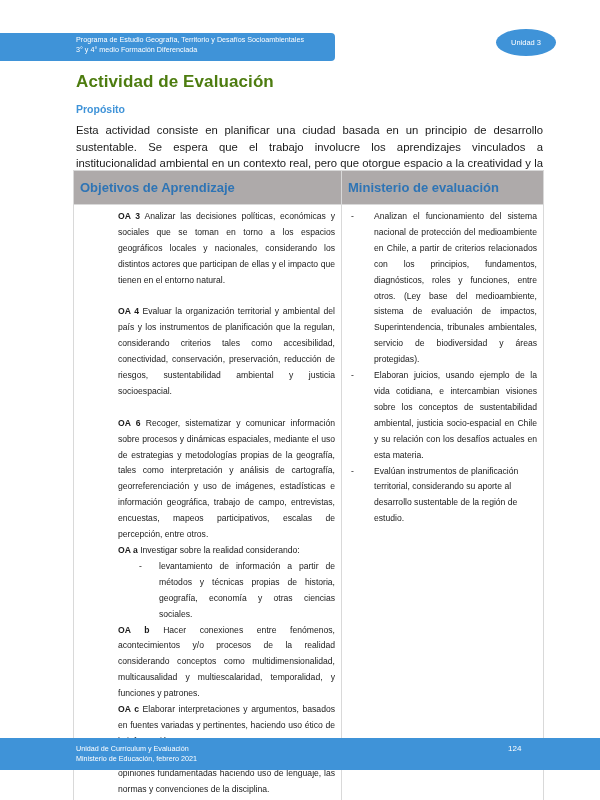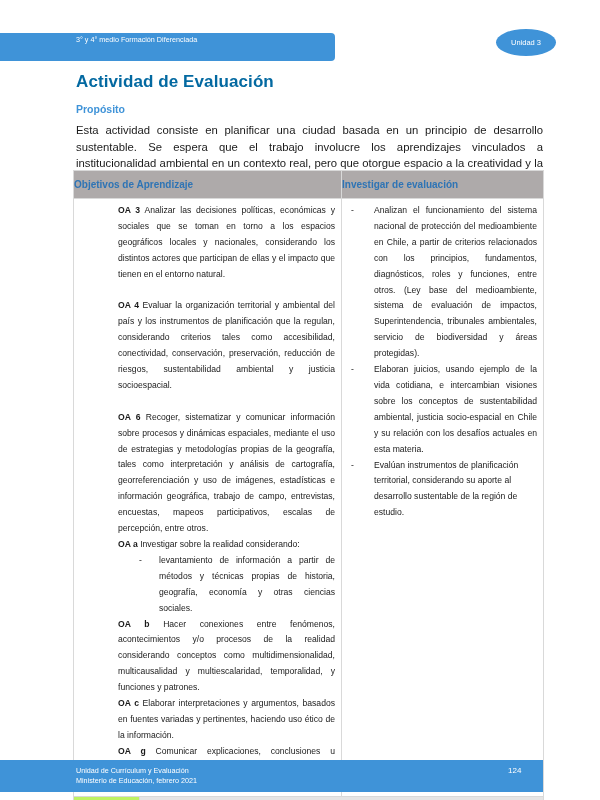--- a/index.html
+++ b/index.html
@@ -12,90 +12,91 @@
     padding: 2px 0 0 76px; color: #ffffff; font-size: 7.2px; line-height: 10px;
   }
   .unit-badge {
     position: absolute; left: 496px; top: 29px; width: 60px; height: 27px;
     background: #3f93d8; border-radius: 50%;
     color: #ffffff; font-size: 7.5px; text-align: center; line-height: 27px;
   }
 
   .page-title {
     position: absolute; left: 76px; top: 72px;
-    font-size: 17px; font-weight: bold; color: #0369a1; letter-spacing: 0.1px;
+    font-size: 17px; font-weight: bold; color: #4d7c0f; letter-spacing: 0.1px;
   }
   .section-subtitle {
     position: absolute; left: 76px; top: 103px;
     font-size: 10.5px; font-weight: bold; color: #3f93d8;
   }
   .purpose-text {
     position: absolute; left: 76px; top: 122px; width: 467px;
     font-size: 11.3px; line-height: 16.5px; text-align: justify; color: #1a1a1a;
   }
 
   .eval-table {
     position: absolute; left: 73px; top: 170px; width: 470px;
     border-collapse: collapse; table-layout: fixed;
   }
   .eval-table td, .eval-table th {
     border: 1px solid #d9d9d9; vertical-align: top;
   }
   .eval-table th {
-    background: #aeaaaa; color: #2e74b5; font-size: 10px; font-weight: bold;
-    text-align: left; height: 28px; padding: 0 0; vertical-align: middle;
+    background: #aeaaaa; color: #2e74b5; font-size: 13px; font-weight: bold;
+    text-align: left; height: 34px; padding: 0 6px; vertical-align: middle;
   }
   .col-left { width: 268px; }
   .col-right { width: 202px; }
   .cell-left { padding: 4px 6px 4px 5px; font-size: 8.6px; line-height: 15.9px; text-align: justify; }
   .cell-right { padding: 4px 6px 4px 4px; font-size: 8.6px; line-height: 15.9px; text-align: justify; }
   .oa-block { margin-bottom: 0; margin-left: 39px; }
   .oa-gap { height: 15.9px; }
   .oa-code { font-weight: bold; }
   .sub-list { list-style: none; }
   .sub-item { position: relative; padding-left: 41px; }
   .sub-item .dash { position: absolute; left: 21px; top: 0; }
   .ind-item { position: relative; padding-left: 28px; }
   .ind-item .dash { position: absolute; left: 5px; top: 0; }
   .ind-item.short { text-align: left; }
 
   .dur-row td { background: #aeaaaa; height: 26px; vertical-align: middle; }
   .dur-label { color: #2e74b5; font-weight: bold; font-size: 8.8px; padding: 0 6px; width: 65px; }
   .dur-value { color: #1a1a1a; font-size: 8.8px; padding: 0 6px; }
 
   .footer-bar {
-    position: absolute; left: 0; top: 760px; width: 543px; height: 32px;
+    position: absolute; left: 0; top: 738px; width: 600px; height: 32px;
     background: #3f93d8; color: #ffffff; font-size: 7.2px; line-height: 10px;
     padding: 6px 0 12px 76px;
   }
   .page-number {
     position: absolute; left: 508px; top: 6px; font-size: 8px;
   }
 </style>
 </head>
 <body>
 
 <div class="header-bar">
+  <div>Programa de Estudio Geografía, Territorio y Desafíos Socioambientales</div>
   <div>3° y 4° medio Formación Diferenciada</div>
 </div>
 <div class="unit-badge">Unidad 3</div>
 
 <h1 class="page-title">Actividad de Evaluación</h1>
 <h2 class="section-subtitle">Propósito</h2>
 <p class="purpose-text">Esta actividad consiste en planificar una ciudad basada en un principio de desarrollo sustentable. Se espera que el trabajo involucre los aprendizajes vinculados a institucionalidad ambiental en un contexto real, pero que otorgue espacio a la creatividad y la proposición de ideas.</p>
 
 <table class="eval-table">
   <colgroup>
       <col class="col-left">
       <col class="col-right">
     </colgroup>
   <tbody>
       <tr>
     <th>Objetivos de Aprendizaje</th>
-    <th>Investigar de evaluación</th>
+    <th>Ministerio de evaluación</th>
   </tr>
   <tr>
     <td class="cell-left">
       <div class="oa-block">
         <span class="oa-code">OA 3</span><span> Analizar las decisiones políticas, económicas y sociales que se toman en torno a los espacios geográficos locales y nacionales, considerando los distintos actores que participan de ellas y el impacto que tienen en el entorno natural.</span>
       </div>
       <div class="oa-gap"></div>
       <div class="oa-block">
         <span class="oa-code">OA 4</span><span> Evaluar la organización territorial y ambiental del país y los instrumentos de planificación que la regulan, considerando criterios tales como accesibilidad, conectividad, conservación, preservación, reducción de riesgos, sustentabilidad ambiental y justicia socioespacial.</span>
       </div>

